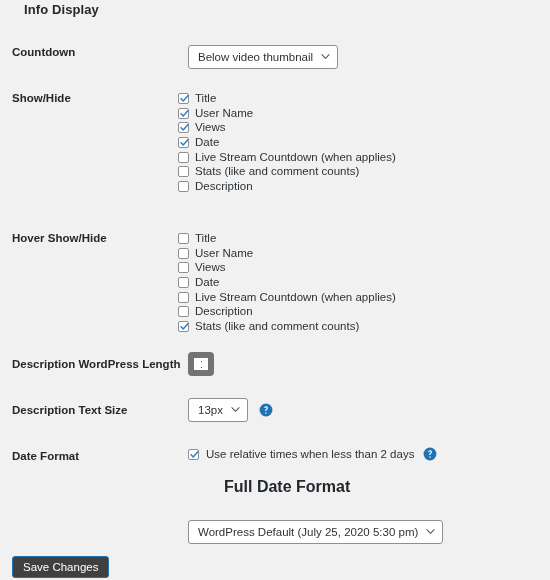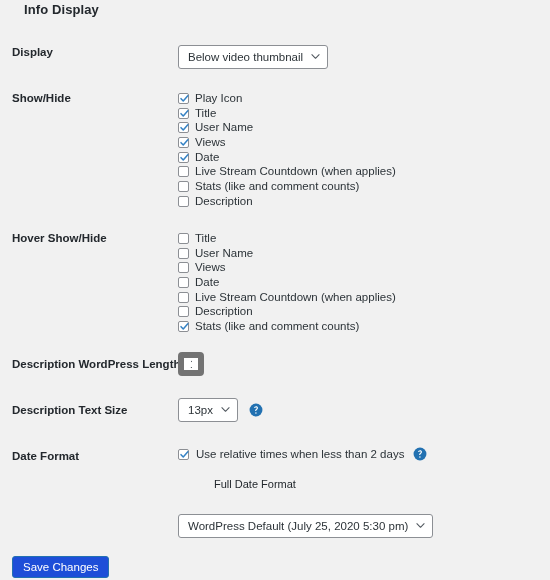--- a/index.html
+++ b/index.html
@@ -40,21 +40,21 @@
     left: 12px;
     top: 0;
     width: 160px;
     font-size: 11.5px;
     font-weight: bold;
     color: #23282d;
     line-height: 15px;
   }
   .row-field {
     position: absolute;
-    left: 178px;
+    left: 188px;
     top: 0;
   }
 
   
   .select {
     display: inline-flex;
     align-items: center;
     justify-content: space-between;
     box-sizing: border-box;
     height: 24px;
@@ -144,74 +144,66 @@
 
   
   .inline-check {
     display: flex;
     align-items: center;
   }
   .inline-check .cbox { margin-right: 7px; }
   .inline-check .help-icon { margin-left: 9px; }
 
   .sub-label {
-    font-size: 11px;
-    font-weight: normal;
+    font-size: 16px;
+    font-weight: bold;
     color: #23282d;
     padding-left: 36px;
   }
 
   
   .save-btn {
     position: absolute;
     left: 12px;
     top: 556px;
     box-sizing: border-box;
     height: 22px;
-    background: #1d4ed8;
+    background: #404040;
     border: 1px solid #2271b1;
     border-radius: 3px;
     color: #ffffff;
     font-family: "Liberation Sans", sans-serif;
     font-size: 11.5px;
     padding: 0 10px;
     line-height: 20px;
     cursor: pointer;
   }
 </style>
 </head>
 <body>
 
 <div class="section-heading">Info Display</div>
 
 <div class="row" style="top:45px;">
-  <div class="row-label">Display</div>
+  <div class="row-label">Countdown</div>
   <div class="row-field">
     <div class="select" style="min-width:135px;">
       <span class="sel-text">Below video thumbnail</span>
       <span class="chev">
         <svg viewBox="0 0 10 10">
             <path d="M1 3 L5 7 L9 3" fill="none" stroke="#50575e" stroke-width="1.2" stroke-linecap="round" stroke-linejoin="round"></path>
           </svg>
       </span>
     </div>
   </div>
 </div>
 
 <div class="row" style="top:91px;">
   <div class="row-label">Show/Hide</div>
   <div class="cb-list" id="show-hide-list">
-      <div class="cb-row">
-        <span class="cbox checked">
-          <svg viewBox="0 0 14 14">
-            <path d="M2.6 7.2 L5.4 10.1 L11.2 3.4" fill="none" stroke="#3582c4" stroke-width="1.9" stroke-linecap="round" stroke-linejoin="round"></path>
-          </svg>
-        </span>
-        <span class="cb-label">Play Icon</span>
-      </div>
       <div class="cb-row">
         <span class="cbox checked">
           <svg viewBox="0 0 14 14">
             <path d="M2.6 7.2 L5.4 10.1 L11.2 3.4" fill="none" stroke="#3582c4" stroke-width="1.9" stroke-linecap="round" stroke-linejoin="round"></path>
           </svg>
         </span>
         <span class="cb-label">Title</span>
       </div>
       <div class="cb-row">
         <span class="cbox checked">

